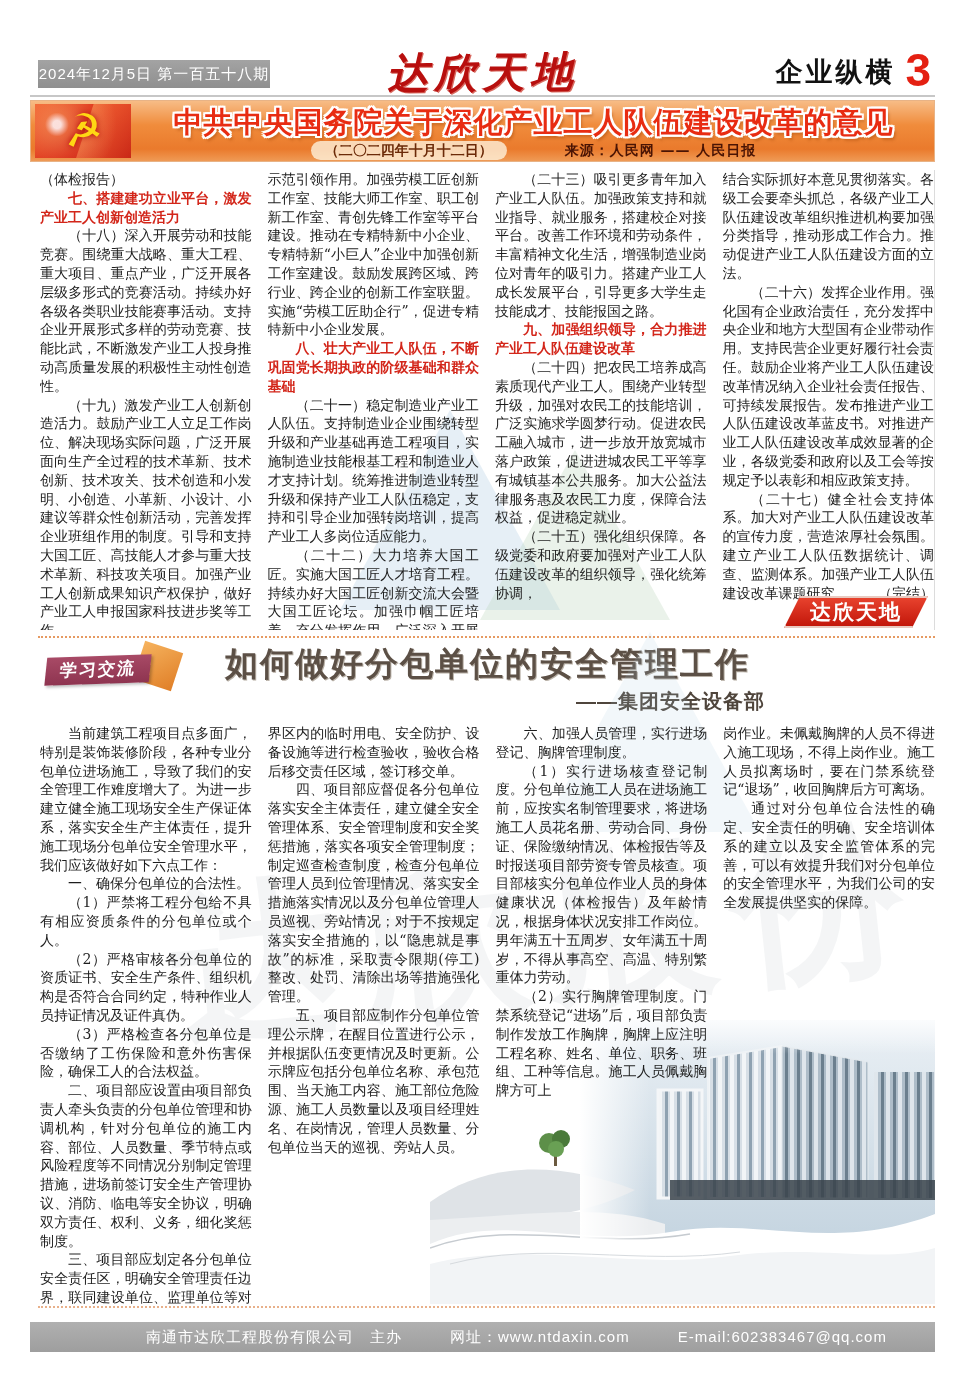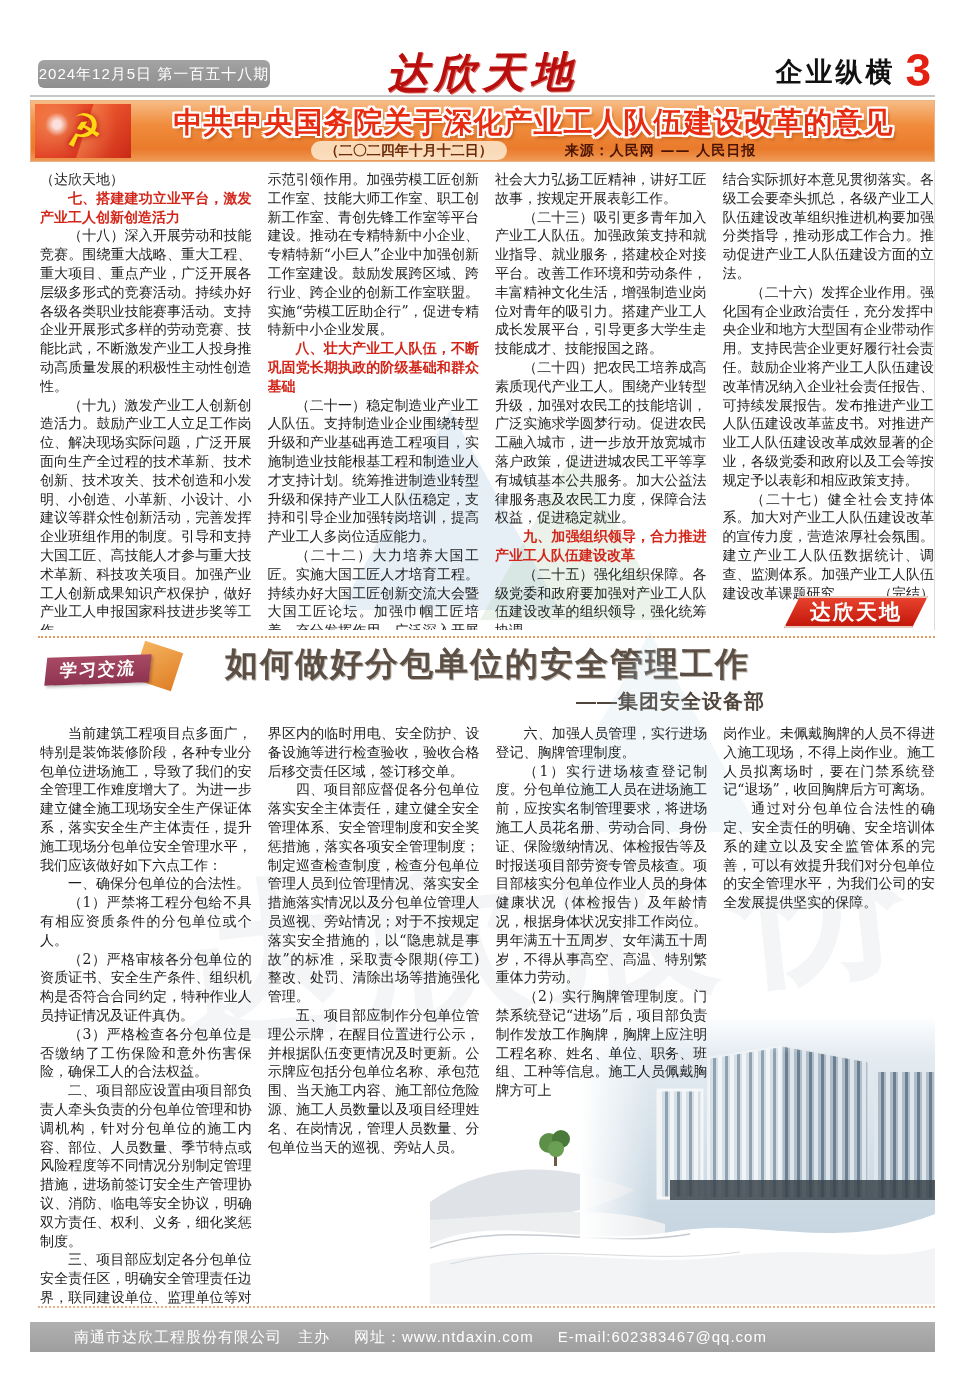--- a/index.html
+++ b/index.html
@@ -2,21 +2,21 @@
 <html><head>
 <meta charset="utf-8">
 <style>
   * { margin:0; padding:0; box-sizing:border-box; }
   body { background:#ffffff; font-family:"DejaVu Serif","Liberation Serif",serif; }
   .page { position:relative; width:965px; height:1393px; margin:0 auto; background:#fff; overflow:hidden; }
 
   
   .hdr { position:absolute; left:30px; right:30px; top:56px; height:38px; }
   .hdr-badge { position:absolute; left:8px; top:4px; width:232px; height:28px; background:linear-gradient(#a3a3a3,#8f8f8f);
-    border-radius:6px; color:#fff; font:15px/28px "Liberation Sans",sans-serif; text-align:center; letter-spacing:1px; }
+    border-radius:0; color:#fff; font:15px/28px "Liberation Sans",sans-serif; text-align:center; letter-spacing:1px; }
   .masthead { position:absolute; left:0; right:0; top:-6px; text-align:center; color:#b80f0e;
     font:bold italic 42px/46px "DejaVu Serif",serif; letter-spacing:6px; text-shadow:1px 1px 0 #d86a60; transform:rotate(-0.5deg); }
   .hdr-right { position:absolute; right:4px; top:-8px; display:flex; align-items:flex-end; gap:10px; }
   .hdr-section { font:bold 27px/40px "DejaVu Serif",serif; color:#111; letter-spacing:3px; }
   .hdr-pageno { font:bold 46px/44px "Liberation Sans",sans-serif; color:#e42012; }
   .hdr-rule { position:absolute; left:30px; right:30px; top:95px; height:2px; background:#c7c7c7; }
 
   
   .banner { position:absolute; left:30px; right:30px; top:100px; height:62px;
     background:linear-gradient(180deg,#f7bc86 0%,#f08c3c 40%,#ea7a2c 80%,#ef9a55 100%);
@@ -72,21 +72,21 @@
     box-shadow:2px 2px 3px rgba(0,0,0,.25); }
   .sec2-title { position:absolute; left:0; right:0; top:2px; text-align:center; color:#5c5046;
     font:bold 33px/40px "Liberation Sans",sans-serif; letter-spacing:2px; text-shadow:1px 1px 0 #b8b0a6; }
   .sec2-byline { position:absolute; right:170px; top:46px; color:#4f453c; font:bold 20px/26px "Liberation Sans",sans-serif; letter-spacing:1px; }
 
   .art2 { top:724px; height:584px; }
   .photo { position:absolute; right:0; bottom:4px; width:505px; height:292px; z-index:0; }
 
   
   .footer { position:absolute; left:30px; right:30px; top:1322px; height:30px; background:linear-gradient(#b0b0b0,#9e9e9e);
-    display:flex; align-items:center; gap:24px; padding-left:44px; }
+    display:flex; align-items:center; gap:48px; padding-left:116px; }
   .footer span { color:#fff; font:15px/30px "Liberation Sans",sans-serif; letter-spacing:1px; }
 </style>
 </head>
 <body>
 
 <div class="page">
 
   <div class="hdr">
     <div class="hdr-badge">2024年12月5日  第一百五十八期</div>
     <div class="masthead">达欣天地</div>
@@ -108,36 +108,35 @@
       <span class="banner-date">（二〇二四年十月十二日）</span>
       <span class="banner-source">来源：人民网 —— 人民日报</span>
     </div>
   </div>
 
   <div class="art art1">
     <div class="wm-tri blue" style="left:300px; top:240px;"></div>
     <div class="wm-tri green" style="left:440px; top:280px;"></div>
     <div class="cols">
       <div class="col">
-          <p class="para noind">（达欣天地）</p>
+          <p class="para noind">（体检报告）</p>
           <p class="para red">七、搭建建功立业平台，激发产业工人创新创造活力</p>
           <p class="para">（十八）深入开展劳动和技能竞赛。围绕重大战略、重大工程、重大项目、重点产业，广泛开展各层级多形式的竞赛活动。持续办好各级各类职业技能赛事活动。支持企业开展形式多样的劳动竞赛、技能比武，不断激发产业工人投身推动高质量发展的积极性主动性创造性。</p>
           <p class="para">（十九）激发产业工人创新创造活力。鼓励产业工人立足工作岗位、解决现场实际问题，广泛开展面向生产全过程的技术革新、技术创新、技术攻关、技术创造和小发明、小创造、小革新、小设计、小建议等群众性创新活动，完善发挥企业班组作用的制度。引导和支持大国工匠、高技能人才参与重大技术革新、科技攻关项目。加强产业工人创新成果知识产权保护，做好产业工人申报国家科技进步奖等工作。</p>
         </div>
       <div class="col">
           <p class="para noind">示范引领作用。加强劳模工匠创新工作室、技能大师工作室、职工创新工作室、青创先锋工作室等平台建设。推动在专精特新中小企业、专精特新“小巨人”企业中加强创新工作室建设。鼓励发展跨区域、跨行业、跨企业的创新工作室联盟。实施“劳模工匠助企行”，促进专精特新中小企业发展。</p>
           <p class="para red">八、壮大产业工人队伍，不断巩固党长期执政的阶级基础和群众基础</p>
           <p class="para">（二十一）稳定制造业产业工人队伍。支持制造业企业围绕转型升级和产业基础再造工程项目，实施制造业技能根基工程和制造业人才支持计划。统筹推进制造业转型升级和保持产业工人队伍稳定，支持和引导企业加强转岗培训，提高产业工人多岗位适应能力。</p>
           <p class="para">（二十二）大力培养大国工匠。实施大国工匠人才培育工程。持续办好大国工匠创新交流大会暨大国工匠论坛。加强巾帼工匠培养，充分发挥作用。广泛深入开展工匠宣传，在全</p>
         </div>
       <div class="col">
-          <p class="para noind">社会大力弘扬工匠精神，讲好工匠故事，按规定开展表彰工作。</p>
           <p class="para">（二十三）吸引更多青年加入产业工人队伍。加强政策支持和就业指导、就业服务，搭建校企对接平台。改善工作环境和劳动条件，丰富精神文化生活，增强制造业岗位对青年的吸引力。搭建产业工人成长发展平台，引导更多大学生走技能成才、技能报国之路。</p>
+          <p class="para red">九、加强组织领导，合力推进产业工人队伍建设改革</p>
           <p class="para">（二十四）把农民工培养成高素质现代产业工人。围绕产业转型升级，加强对农民工的技能培训，广泛实施求学圆梦行动。促进农民工融入城市，进一步放开放宽城市落户政策，促进进城农民工平等享有城镇基本公共服务。加大公益法律服务惠及农民工力度，保障合法权益，促进稳定就业。</p>
-          <p class="para red">九、加强组织领导，合力推进产业工人队伍建设改革</p>
           <p class="para">（二十五）强化组织保障。各级党委和政府要加强对产业工人队伍建设改革的组织领导，强化统筹协调，</p>
         </div>
       <div class="col">
           <p class="para noind">结合实际抓好本意见贯彻落实。各级工会要牵头抓总，各级产业工人队伍建设改革组织推进机构要加强分类指导，推动形成工作合力。推动促进产业工人队伍建设方面的立法。</p>
           <p class="para">（二十六）发挥企业作用。强化国有企业政治责任，充分发挥中央企业和地方大型国有企业带动作用。支持民营企业更好履行社会责任。鼓励企业将产业工人队伍建设改革情况纳入企业社会责任报告、可持续发展报告。发布推进产业工人队伍建设改革蓝皮书。对推进产业工人队伍建设改革成效显著的企业，各级党委和政府以及工会等按规定予以表彰和相应政策支持。</p>
           <p class="para">（二十七）健全社会支持体系。加大对产业工人队伍建设改革的宣传力度，营造浓厚社会氛围。建立产业工人队伍数据统计、调查、监测体系。加强产业工人队伍建设改革课题研究。<span class="end-mark">（完结）</span></p>
         </div>
     </div>
     <div class="pj-ribbon">达欣天地</div>
   </div>

